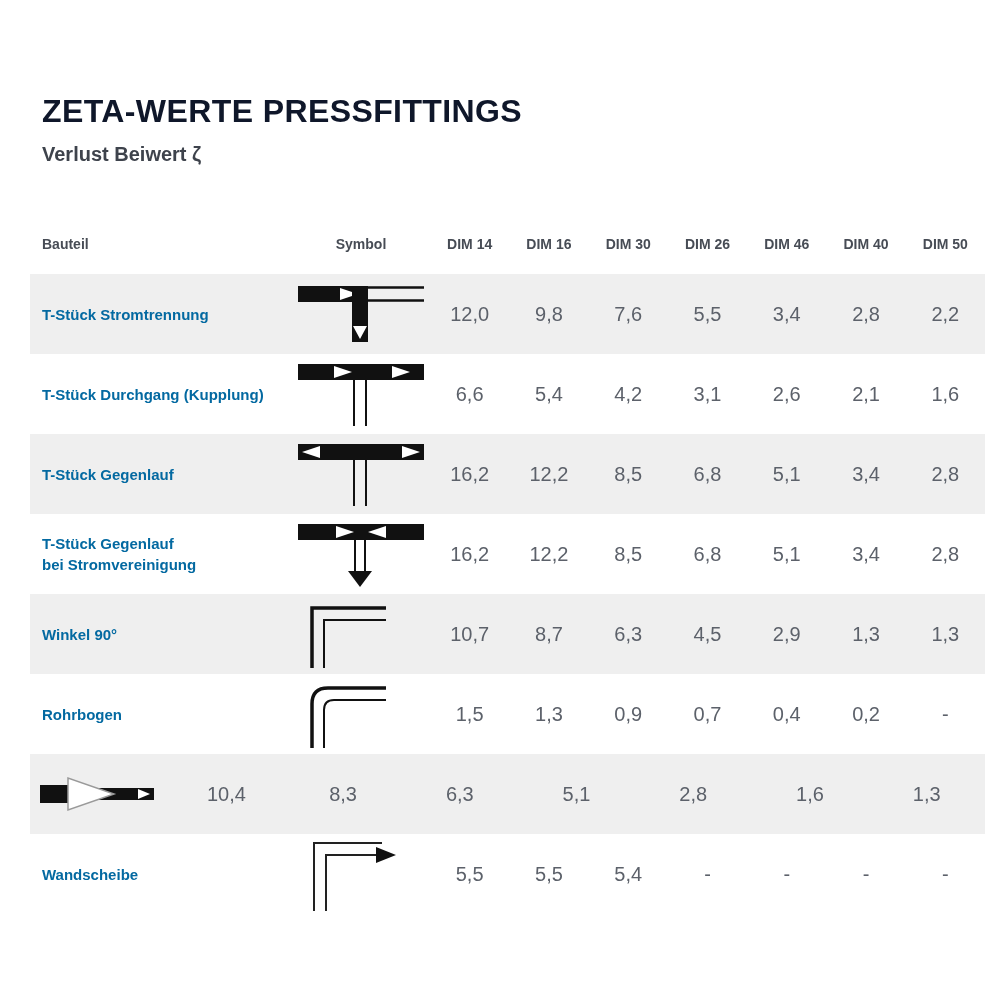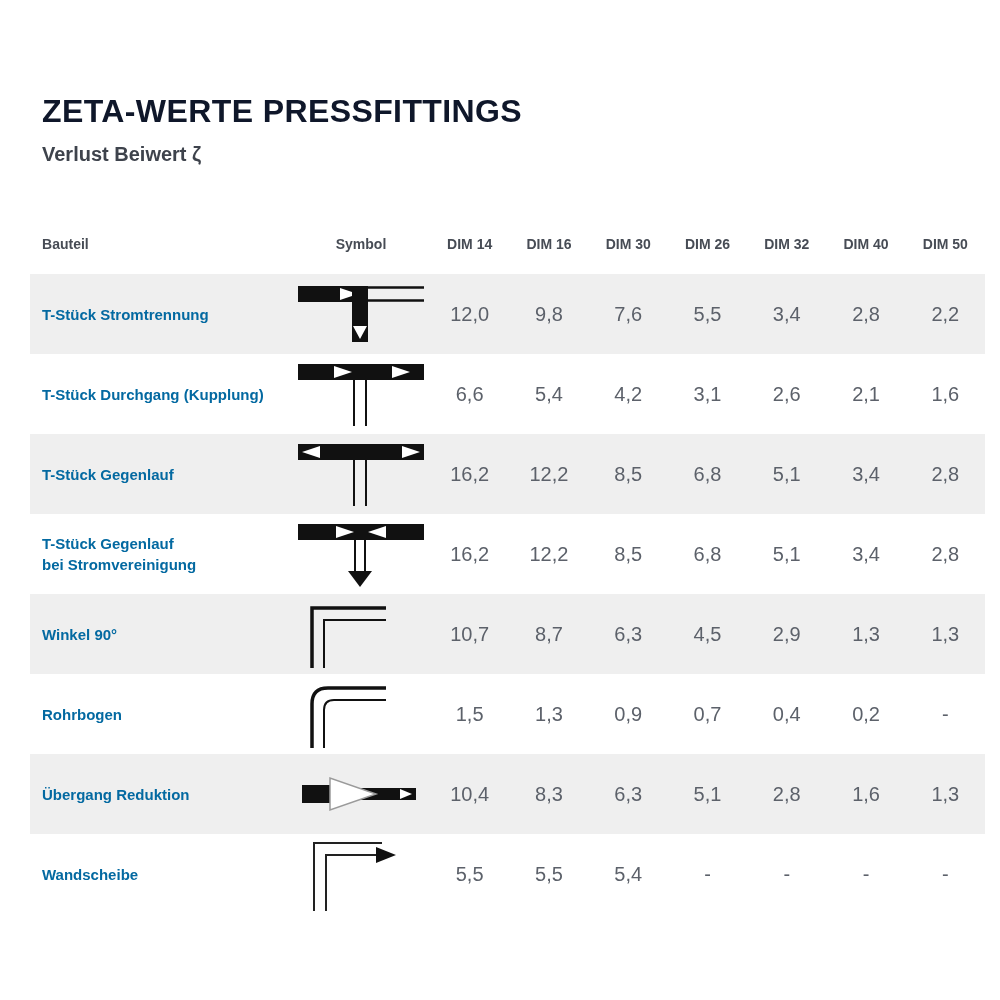--- a/index.html
+++ b/index.html
@@ -15,21 +15,21 @@
     color:#0f172a;
   }
   .page-subtitle{
     margin:14px 0 8px 42px;
     font-size:20px;line-height:24px;font-weight:700;
     color:#3e434c;
   }
   .zeta-table{width:955px;margin-left:30px;}
   .thead{
     display:flex;align-items:flex-end;
-    height:100px;box-sizing:border-box;padding-bottom:22px;justify-content:center;
+    height:100px;box-sizing:border-box;padding-bottom:22px;
   }
   .th{
     font-size:14px;font-weight:700;color:#474c55;white-space:nowrap;
   }
   .row{display:flex;align-items:center;height:80px;}
   .tbody .row:nth-child(odd){background:#efefef;}
   .cell-bauteil{
     width:262px;box-sizing:border-box;padding-left:12px;
     font-size:15px;line-height:21px;font-weight:700;color:#0369a1;
   }
@@ -53,21 +53,21 @@
   <div class="page-subtitle">Verlust Beiwert ζ</div>
 
   <div class="zeta-table">
     <div class="thead" id="table-head">
         <div class="th col-bauteil">Bauteil</div>
         <div class="th col-symbol">Symbol</div>
         <div class="th col-dim">DIM 14</div>
         <div class="th col-dim">DIM 16</div>
         <div class="th col-dim">DIM 30</div>
         <div class="th col-dim">DIM 26</div>
-        <div class="th col-dim">DIM 32</div>
+        <div class="th col-dim">DIM 46</div>
         <div class="th col-dim">DIM 40</div>
         <div class="th col-dim">DIM 50</div>
       </div>
     <div class="tbody" id="table-body">
         <div class="row">
           <div class="cell-bauteil">
             <div>T-Stück Stromtrennung</div>
           </div>
           <div class="cell-symbol">
             <svg width="130" height="72" viewBox="0 0 130 72">
@@ -182,23 +182,20 @@
           </div>
           <div class="cell-dim">1,5</div>
           <div class="cell-dim">1,3</div>
           <div class="cell-dim">0,9</div>
           <div class="cell-dim">0,7</div>
           <div class="cell-dim">0,4</div>
           <div class="cell-dim">0,2</div>
           <div class="cell-dim">-</div>
         </div>
         <div class="row">
-          <div class="cell-bauteil">
-            <div>Übergang Reduktion</div>
-          </div>
           <div class="cell-symbol">
             <svg width="130" height="72" viewBox="0 0 130 72">
     <rect x="6" y="27" width="34" height="18" fill="#111111"></rect>
     <rect x="56" y="30" width="64" height="12" fill="#111111"></rect>
     <polygon points="34,20 34,52 80,36" fill="#fff" stroke="#9a9a9a" stroke-width="1.5"></polygon>
     <polygon points="104,31 116,36 104,41" fill="#fff"></polygon>
   </svg>
           </div>
           <div class="cell-dim">10,4</div>
           <div class="cell-dim">8,3</div>

